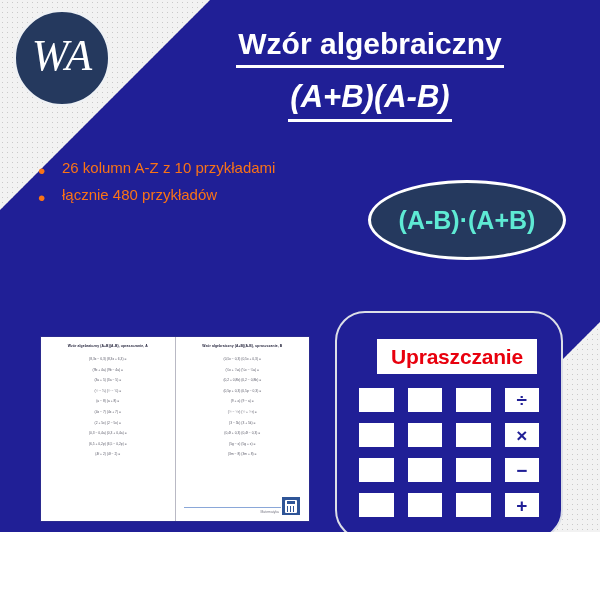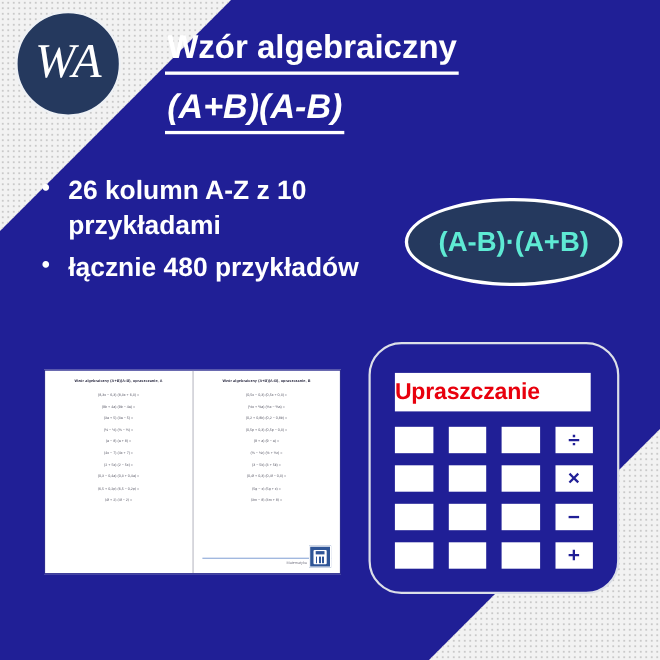--- a/index.html
+++ b/index.html
@@ -3,21 +3,21 @@
 <meta charset="utf-8">
 <style>
   html, body {
     margin: 0;
     padding: 0;
     background: #ffffff;
   }
   #poster {
     position: relative;
     width: 600px;
-    height: 600px;
+    height: 532px;
     overflow: hidden;
     background: #201f96;
     font-family: "Liberation Sans", sans-serif;
   }
 
   
   .corner {
     position: absolute;
     width: 210px;
     height: 210px;
@@ -60,21 +60,21 @@
     line-height: 1;
     padding-bottom: 4px;
   }
 
   
   .title-block {
     position: absolute;
     left: 150px;
     top: 24px;
     width: 440px;
-    text-align: left;
+    text-align: center;
   }
   .title-line {
     color: #ffffff;
     font-weight: bold;
     font-size: 30px;
     line-height: 1.32;
     display: inline-block;
     border-bottom: 3px solid #ffffff;
     padding: 0 2px 1px 2px;
     white-space: nowrap;
@@ -89,27 +89,26 @@
   .bullets {
     position: absolute;
     left: 34px;
     top: 158px;
     width: 320px;
     list-style: none;
     margin: 0;
     padding: 0;
   }
   .bullets li {
-    color: #ffffff;
-    font-size: 24px;
+    color: #f97316;
+    font-size: 15px;
     line-height: 1.32;
     margin-bottom: 7px;
     padding-left: 28px;
     position: relative;
-    font-weight: bold;
   }
   .bullets li::before {
     content: "•";
     position: absolute;
     left: 4px;
     top: -1px;
     font-size: 21px;
   }
 
   
@@ -143,23 +142,24 @@
     height: 229px;
     border-radius: 30px;
     border: 2px solid #dcdfe8;
     background: #201f96;
     box-sizing: border-box;
     padding: 26px 22px 18px 22px;
   }
   .calc-display {
     background: #ffffff;
     height: 35px;
-    margin: 0 2px 14px 0;
-    display: flex;
-    align-items: center;
+    margin: 0 2px 14px 18px;
+    display: flex;
+    align-items: center;
+    justify-content: center;
   }
   .calc-display-text {
     color: #e8000d;
     font-weight: bold;
     font-size: 21px;
     letter-spacing: -0.2px;
   }
   .calc-grid {
     display: grid;
     grid-template-columns: repeat(4, 1fr);

